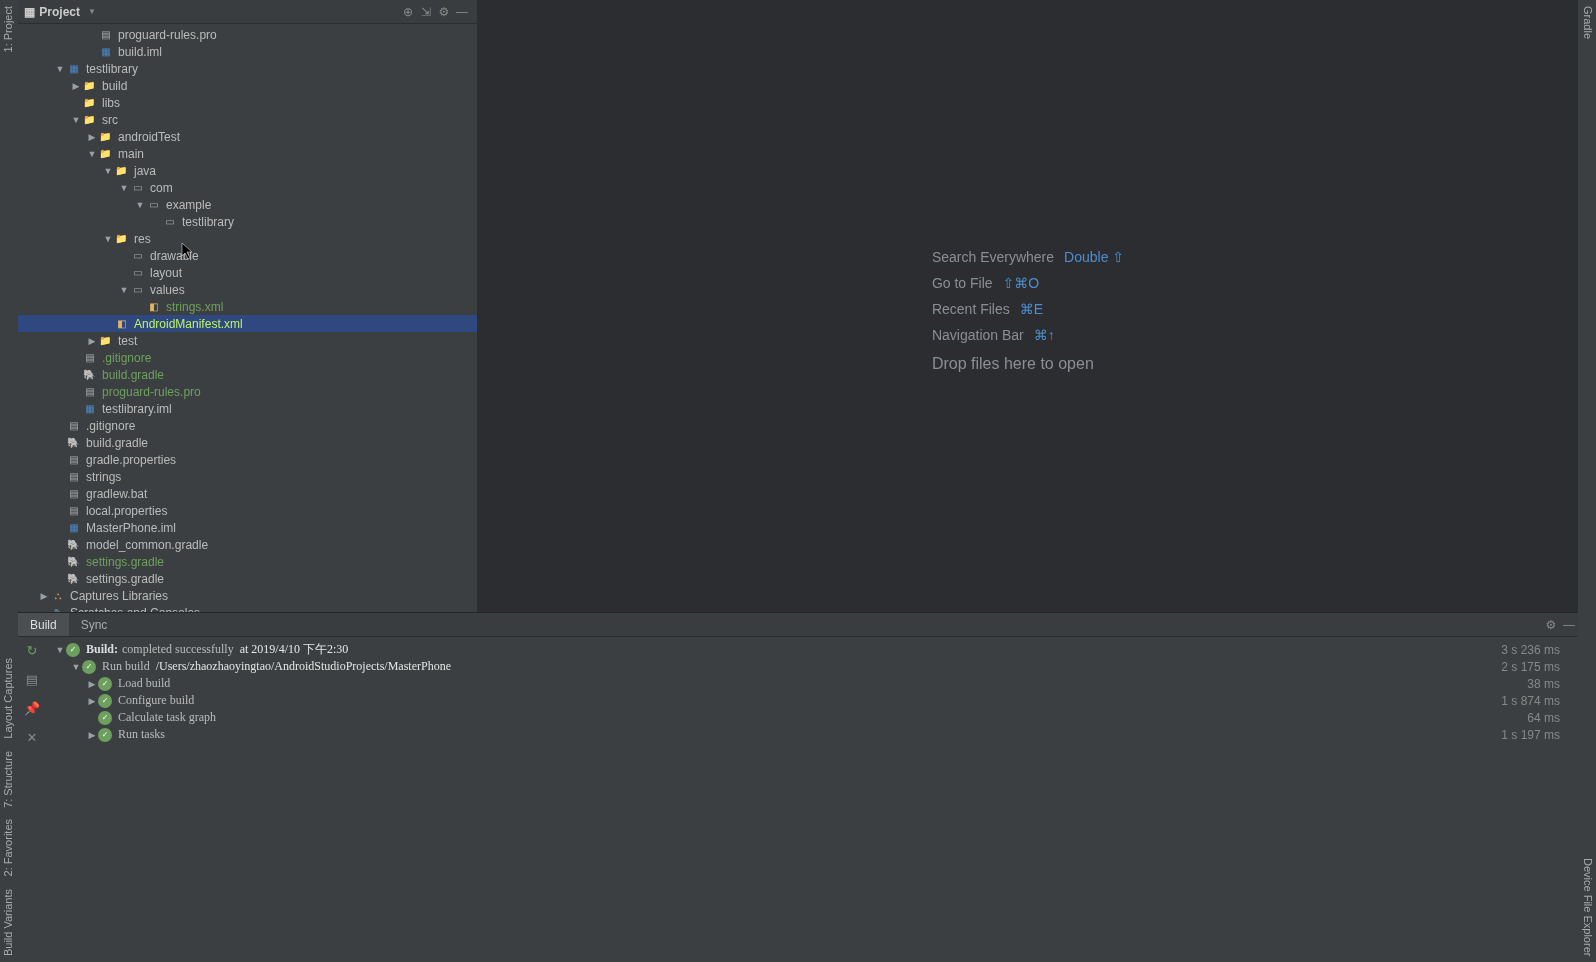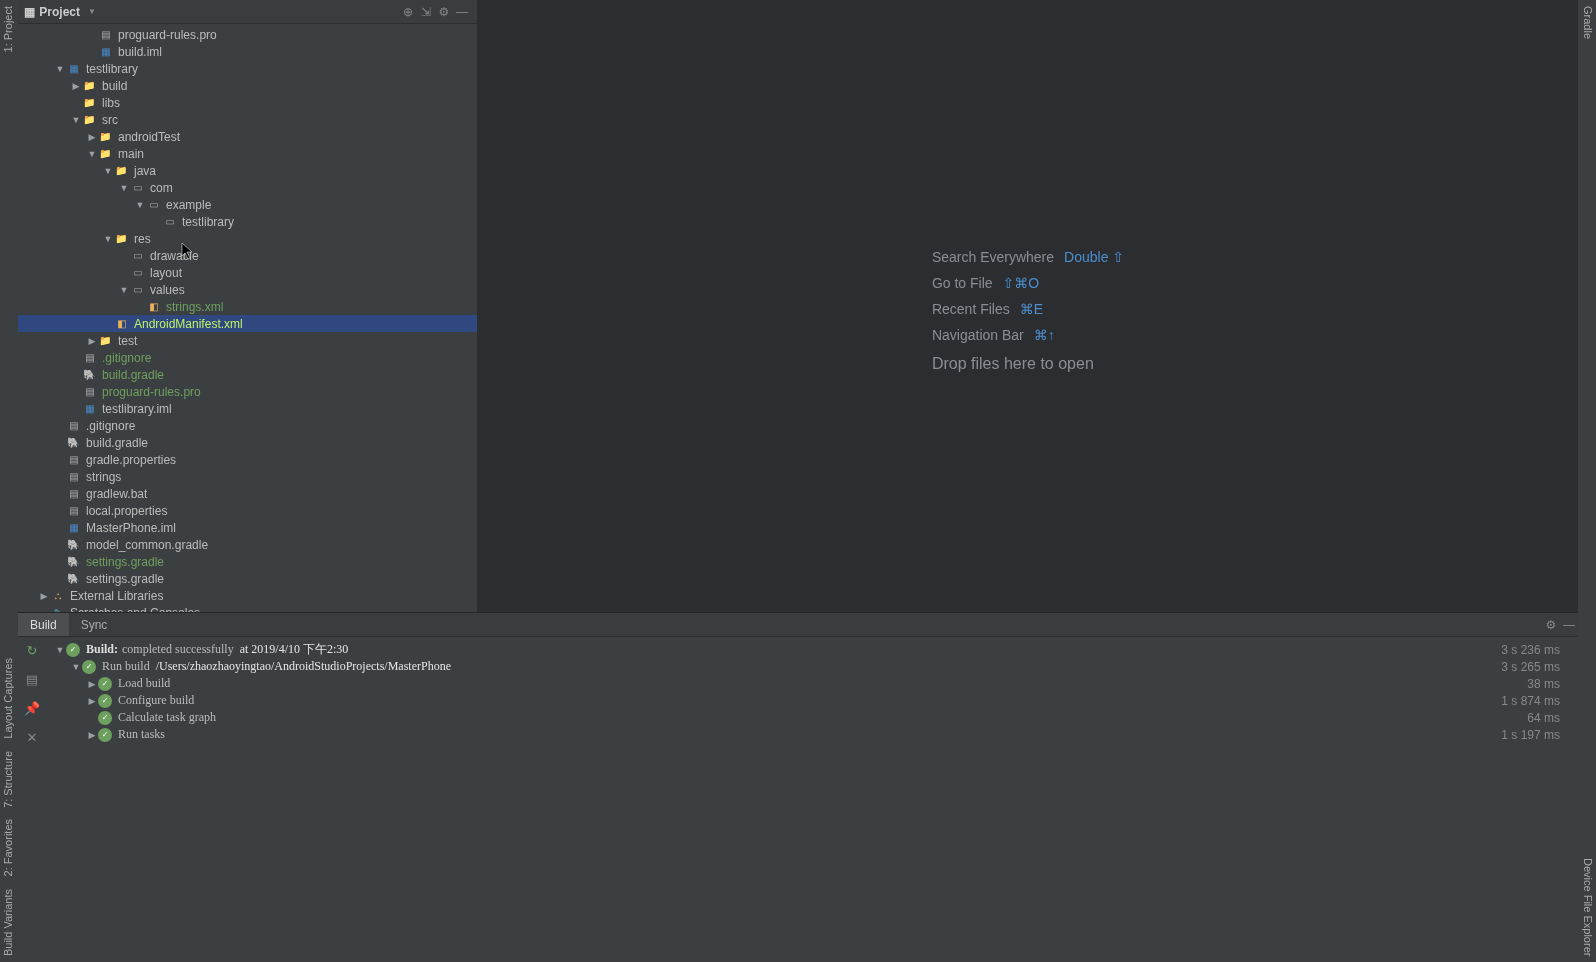--- a/index.html
+++ b/index.html
@@ -309,21 +309,21 @@
             <div class="tree-row">
               <span class="indent" style="width: 36px;"></span>
               <span class="arrow blank"></span>
               <span class="ic gradle">🐘</span>
               <span class="label">settings.gradle</span>
             </div>
             <div class="tree-row">
               <span class="indent" style="width: 20px;"></span>
               <span class="arrow">▶</span>
               <span class="ic lib">⛬</span>
-              <span class="label">External Libraries</span>
+              <span class="label">Captures Libraries</span>
             </div>
             <div class="tree-row">
               <span class="indent" style="width: 20px;"></span>
               <span class="arrow blank"></span>
               <span class="ic scr">✎</span>
               <span class="label">Scratches and Consoles</span>
             </div>
           </div>
       </div>
 
@@ -376,21 +376,21 @@
               <span class="spacer"></span>
               <span class="time">3 s 236 ms</span>
             </div>
             <div class="bp-row">
               <span class="indent" style="width: 20px;"></span>
               <span class="arrow">▼</span>
               <span class="dot">✓</span>
               <span class="txt">Run build</span>
               <span class="txt path">/Users/zhaozhaoyingtao/AndroidStudioProjects/MasterPhone</span>
               <span class="spacer"></span>
-              <span class="time">3 s 265 ms</span>
+              <span class="time">2 s 175 ms</span>
             </div>
             <div class="bp-row">
               <span class="indent" style="width: 36px;"></span>
               <span class="arrow">▶</span>
               <span class="dot">✓</span>
               <span class="txt">Load build</span>
               <span class="spacer"></span>
               <span class="time">38 ms</span>
             </div>
             <div class="bp-row">

